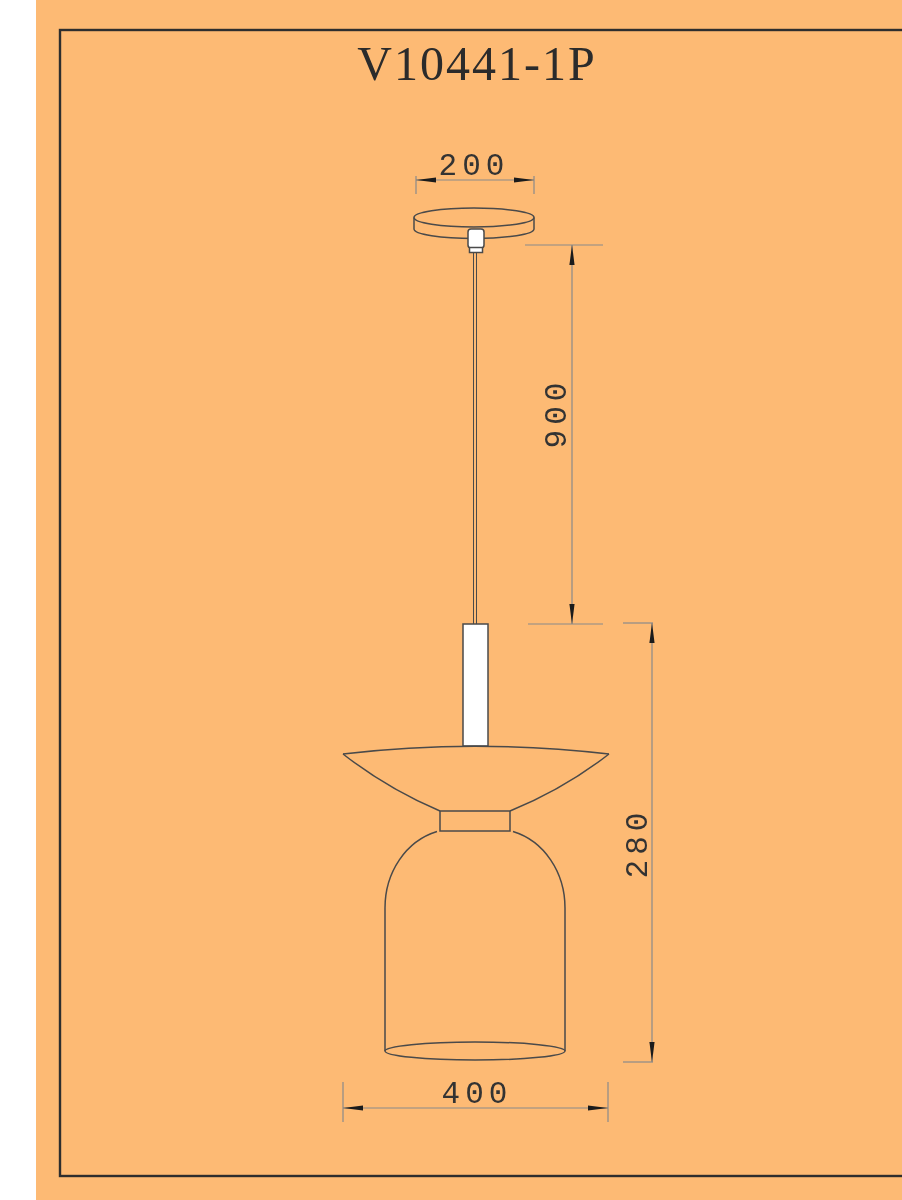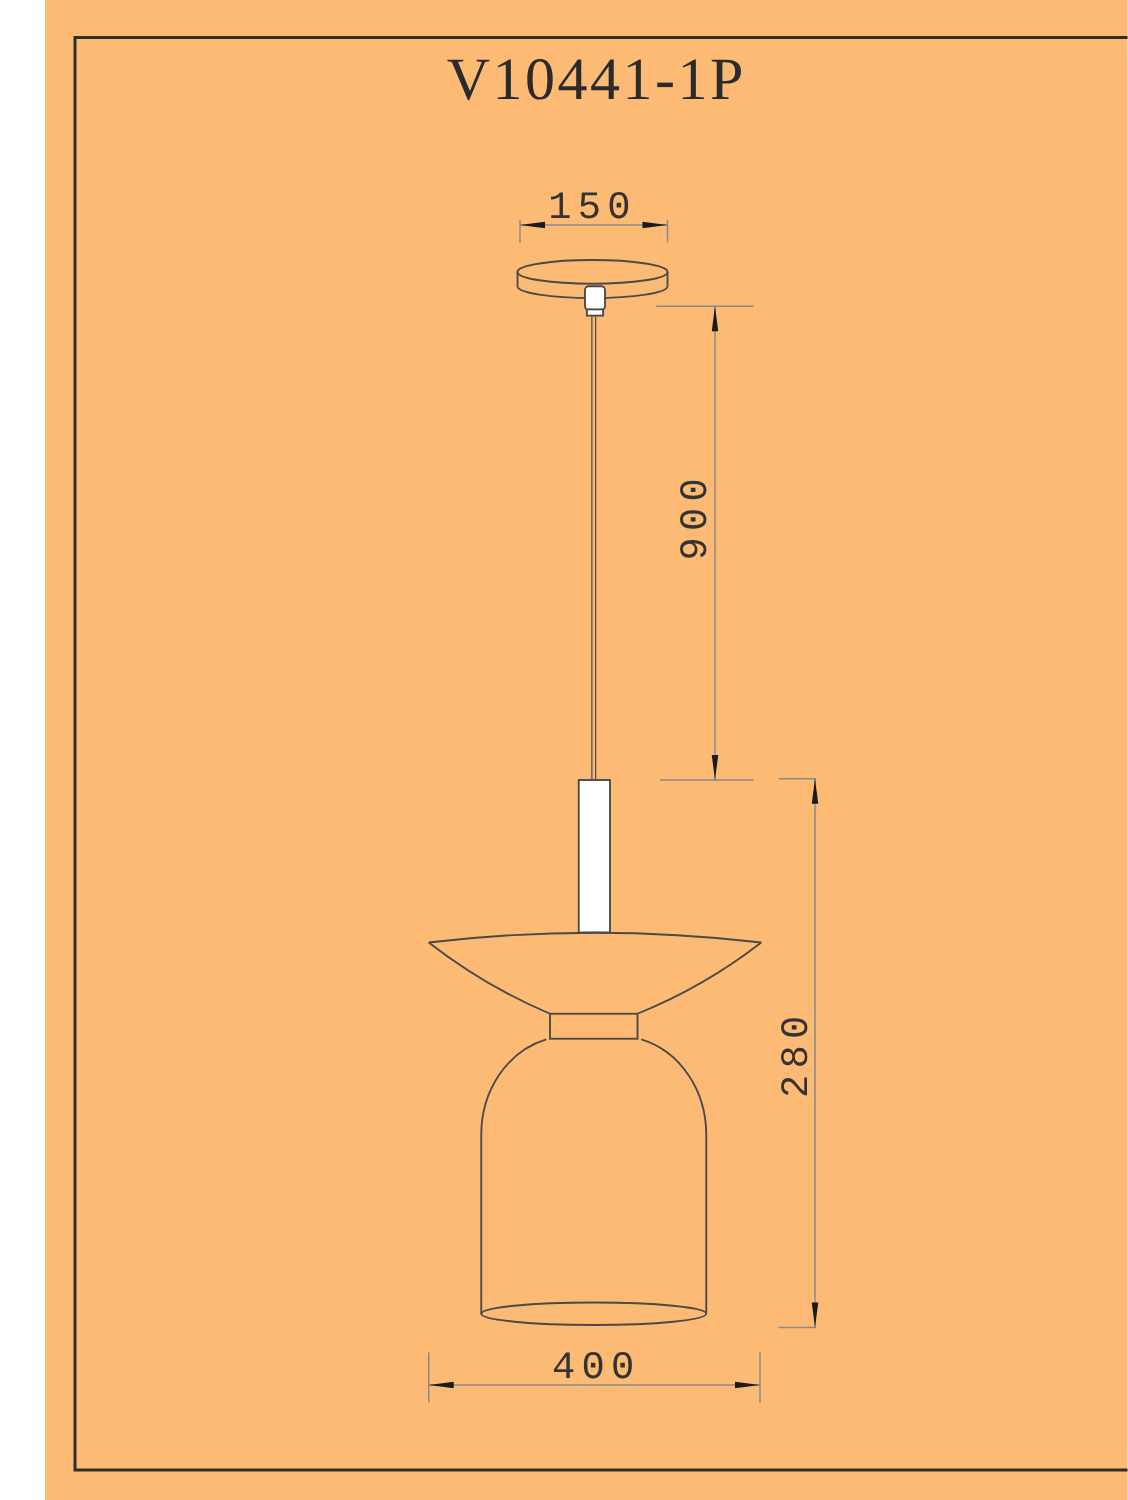--- a/index.html
+++ b/index.html
@@ -111,21 +111,21 @@
         <line x1="572" y1="1082" x2="572" y2="1122"></line>
         <line x1="307" y1="1108" x2="572" y2="1108"></line>
         <polygon points="307,1108 327,1105.4 327,1110.6" fill="#1b1b1b" stroke="none"></polygon>
         <polygon points="572,1108 552,1105.4 552,1110.6" fill="#1b1b1b" stroke="none"></polygon>
       </g>
     </g>
   </svg>
 
   <div class="label title">V10441-1P</div>
 
-  <div class="label dim dim-h" style="left:438px;top:151px;">150</div>
+  <div class="label dim dim-h" style="left:438px;top:151px;">200</div>
 
   <div class="label dim dim-v" style="left:521px;top:413px;">900</div>
 
   <div class="label dim dim-v" style="left:602px;top:843px;">280</div>
 
   <div class="label dim dim-h" style="left:441px;top:1079px;">400</div>
 
 </div>
 
 </body></html>

